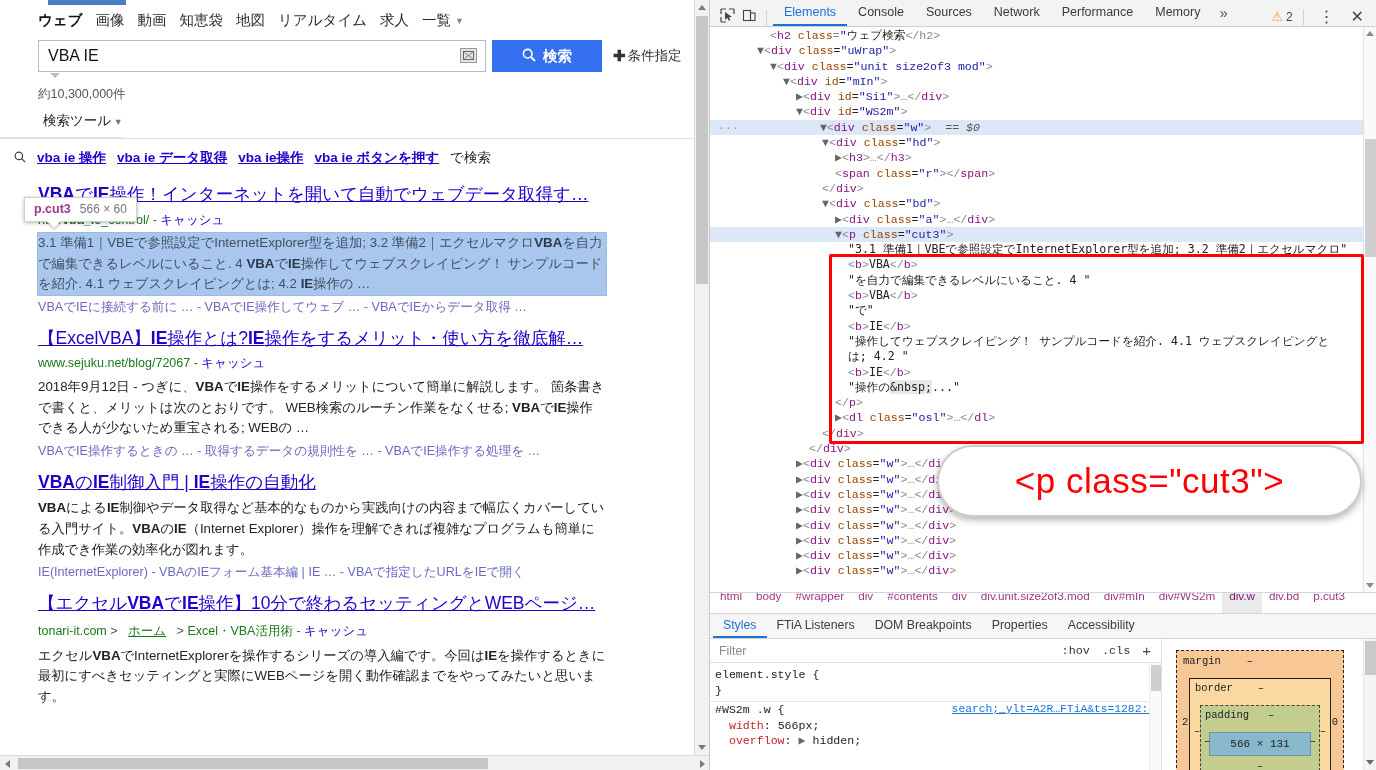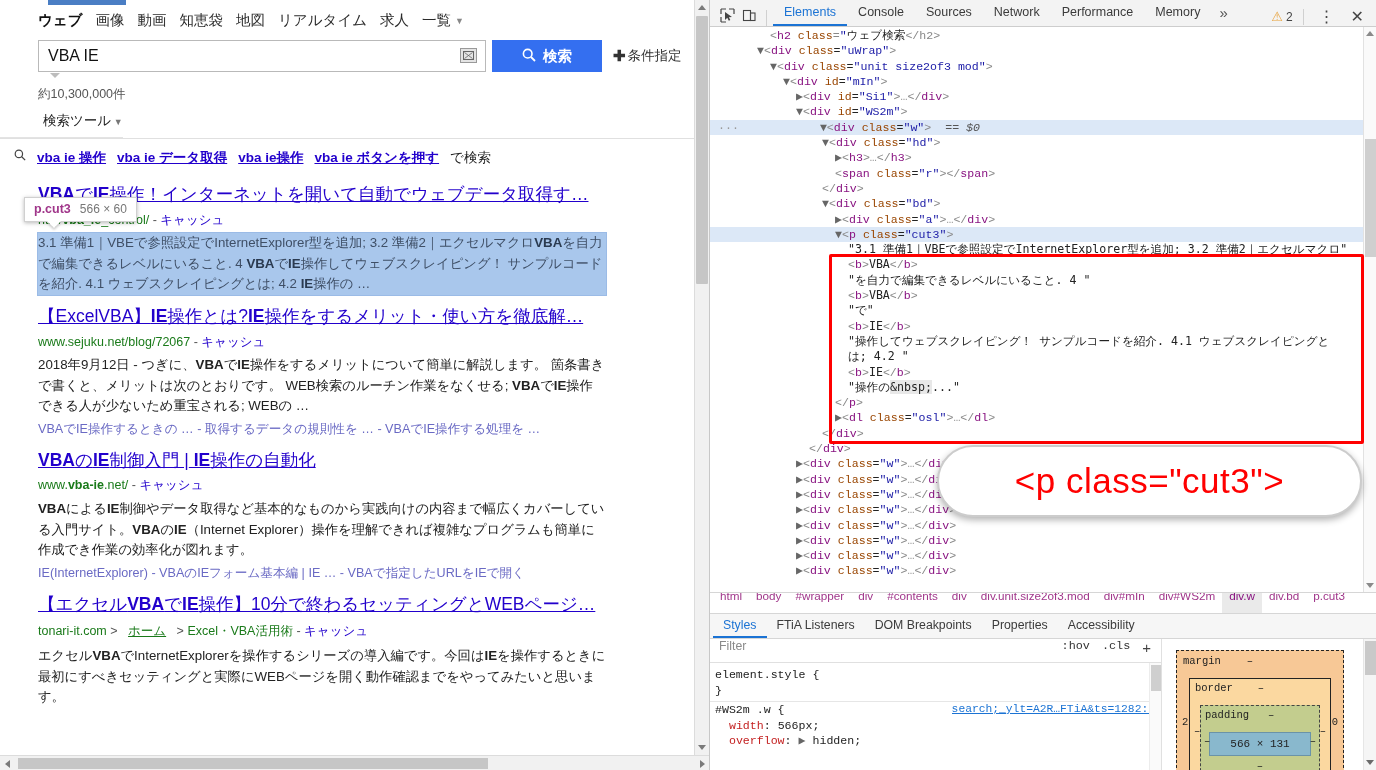--- a/index.html
+++ b/index.html
@@ -72,21 +72,21 @@
   }
   .hits { padding: 8px 0 0 38px; font-size: 12.5px; color: #555; }
   .tools {
     padding: 9px 0 7px 43px; font-size: 13.5px; color: #222;
     border-bottom: 1px solid #e3e3e3; display: inline-block;
   }
   .toolswrap { border-bottom: 1px solid #e0e0e0; }
   .tools .c { font-size: 9px; color: #777; }
 
   .related {
-    display: flex; gap: 11px;
+    display: flex; align-items: center; gap: 11px;
     padding: 10px 0 6px 14px; font-size: 13.5px;
   }
   .related .mag { color: #444; font-size: 13px; }
   .related a { color: #2200cc; text-decoration: underline; font-weight: bold; }
   .related .tail { color: #222; font-weight: normal; }
 
   .result { padding: 10px 0 0 38px; width: 640px; }
   .result .title {
     font-size: 17.5px; color: #2200cc; text-decoration: underline;
     line-height: 1.35; cursor: pointer;
@@ -251,21 +251,21 @@
   }
   .sidetab {
     padding: 0 10px; height: 26px; line-height: 26px; font-size: 12.3px;
     color: #3b3b3b; cursor: pointer;
   }
   .sidetab.sel { color: #1b73d4; box-shadow: inset 0 -2px 0 #1b73d4; }
 
   .stylearea { flex: 1; display: flex; position: relative; overflow: hidden; }
   .stylesleft { width: 452px; border-right: 1px solid #e0e0e0; position: relative; }
   .filterbar {
-    height: 24px; display: flex; align-items: flex-start;
+    height: 24px; display: flex; align-items: center;
     border-bottom: 1px solid #e0e0e0; padding: 0 4px 0 9px;
     font-size: 12.3px; color: #8a8a8a;
   }
   .filterbar .spacer { flex: 1; }
   .filterbar .hov, .filterbar .cls2 {
     color: #333; font-size: 11.8px; padding: 0 6px; cursor: pointer;
     font-family: "Liberation Mono", monospace;
   }
   .filterbar .plus { color: #444; font-size: 15px; padding: 0 6px; cursor: pointer; }
   .cssbody {
@@ -391,36 +391,34 @@
       <a>vba ie ボタンを押す</a>
       <span class="tail">で検索</span>
     </div>
 
     <div class="result inspected">
       <div class="title"><b>VBA</b>で<b>IE</b>操作！インターネットを開いて自動でウェブデータ取得す…</div>
       <div class="url">
         <span>ntry/<b>vba_ie</b>_control/</span><span class="sep"> - </span><span class="cache">キャッシュ</span>
       </div>
       <div class="snippet">3.1 準備1｜VBEで参照設定でInternetExplorer型を追加; 3.2 準備2｜エクセルマクロ<b>VBA</b>を自力で編集できるレベルにいること. 4 <b>VBA</b>で<b>IE</b>操作してウェブスクレイピング！ サンプルコードを紹介. 4.1 ウェブスクレイピングとは; 4.2 <b>IE</b>操作の …</div>
+      <div class="sublinks">VBAでIEに接続する前に … - VBAでIE操作してウェブ … - VBAでIEからデータ取得 …</div>
     </div>
 
     <div class="result">
       <div class="title">【ExcelVBA】<b>IE</b>操作とは?<b>IE</b>操作をするメリット・使い方を徹底解…</div>
       <div class="url">
         <span>www.sejuku.net/blog/72067</span><span class="sep"> - </span><span class="cache">キャッシュ</span>
       </div>
       <div class="snippet">2018年9月12日 - つぎに、<b>VBA</b>で<b>IE</b>操作をするメリットについて簡単に解説します。 箇条書きで書くと、メリットは次のとおりです。 WEB検索のルーチン作業をなくせる; <b>VBA</b>で<b>IE</b>操作できる人が少ないため重宝される; WEBの …</div>
       <div class="sublinks">VBAでIE操作するときの … - 取得するデータの規則性を … - VBAでIE操作する処理を …</div>
     </div>
 
     <div class="result">
       <div class="title"><b>VBA</b>の<b>IE</b>制御入門 |<b> IE</b>操作の自動化</div>
-      <div class="url">
-        <span>www.<b>vba-ie</b>.net/</span><span class="sep"> - </span><span class="cache">キャッシュ</span>
-      </div>
       <div class="snippet"><b>VBA</b>による<b>IE</b>制御やデータ取得など基本的なものから実践向けの内容まで幅広くカバーしている入門サイト。<b>VBA</b>の<b>IE</b>（Internet Explorer）操作を理解できれば複雑なプログラムも簡単に作成でき作業の効率化が図れます。</div>
       <div class="sublinks">IE(InternetExplorer) - VBAのIEフォーム基本編 | IE … - VBAで指定したURLをIEで開く</div>
     </div>
 
     <div class="result">
       <div class="title">【エクセル<b>VBA</b>で<b>IE</b>操作】10分で終わるセッティングとWEBページ…</div>
       <div class="url">
         <span>tonari-it.com</span><span class="sep"> &gt; </span><span class="crumb">ホーム</span><span class="sep"> &gt; </span><span>Excel・VBA活用術</span><span class="sep"> - </span><span class="cache">キャッシュ</span>
       </div>
       <div class="snippet">エクセル<b>VBA</b>でInternetExplorerを操作するシリーズの導入編です。今回は<b>IE</b>を操作するときに最初にすべきセッティングと実際にWEBページを開く動作確認までをやってみたいと思います。</div>

